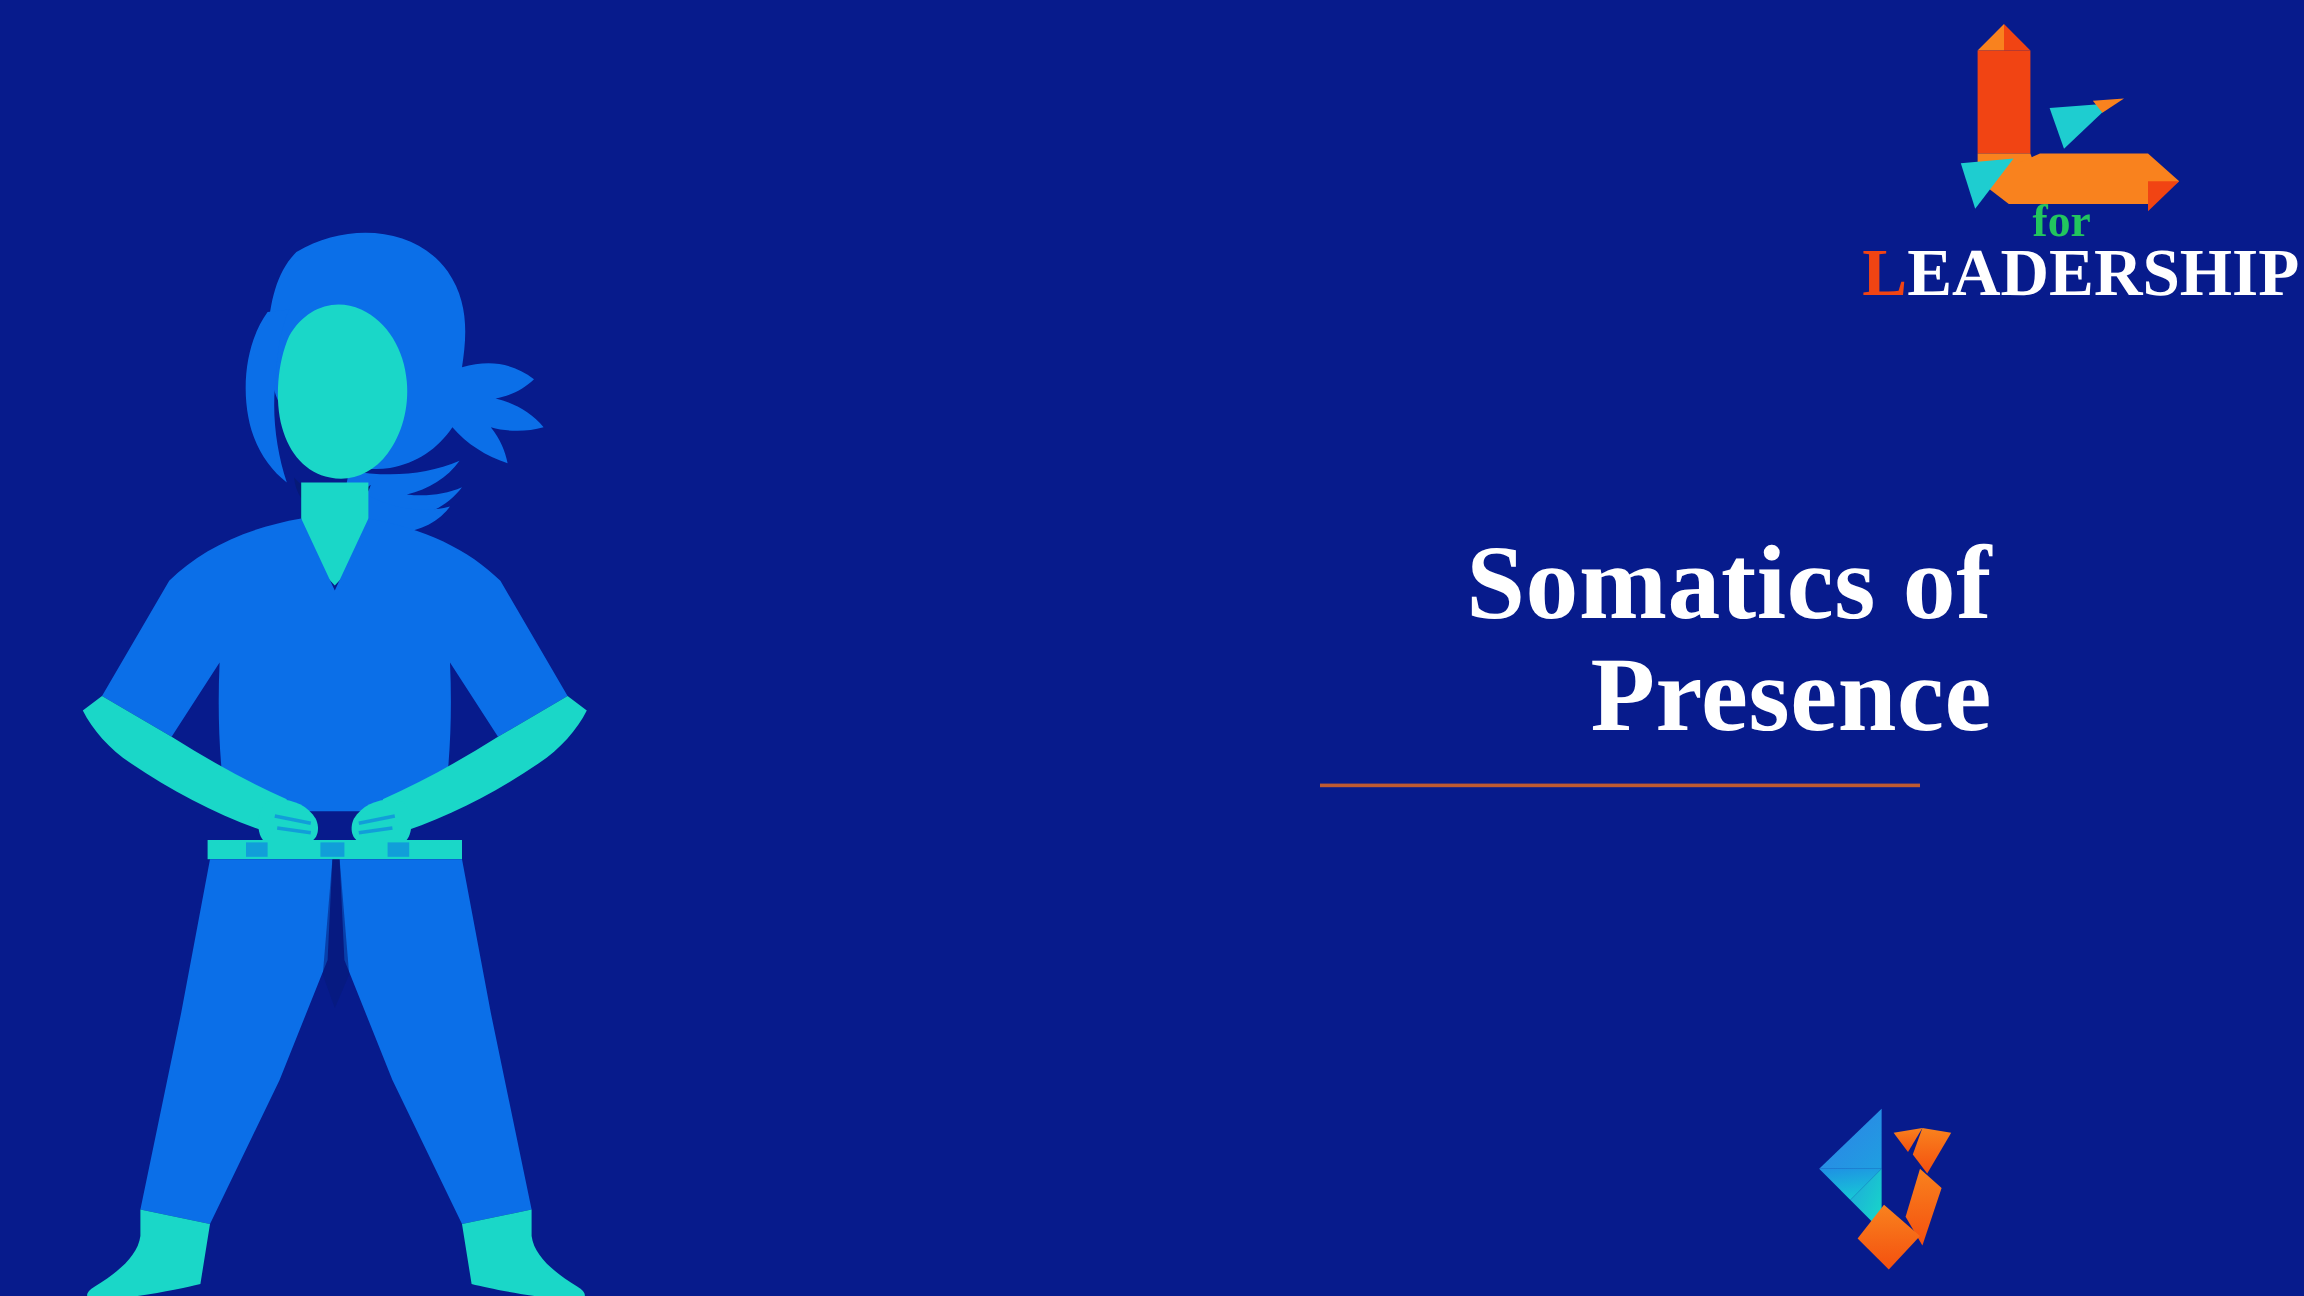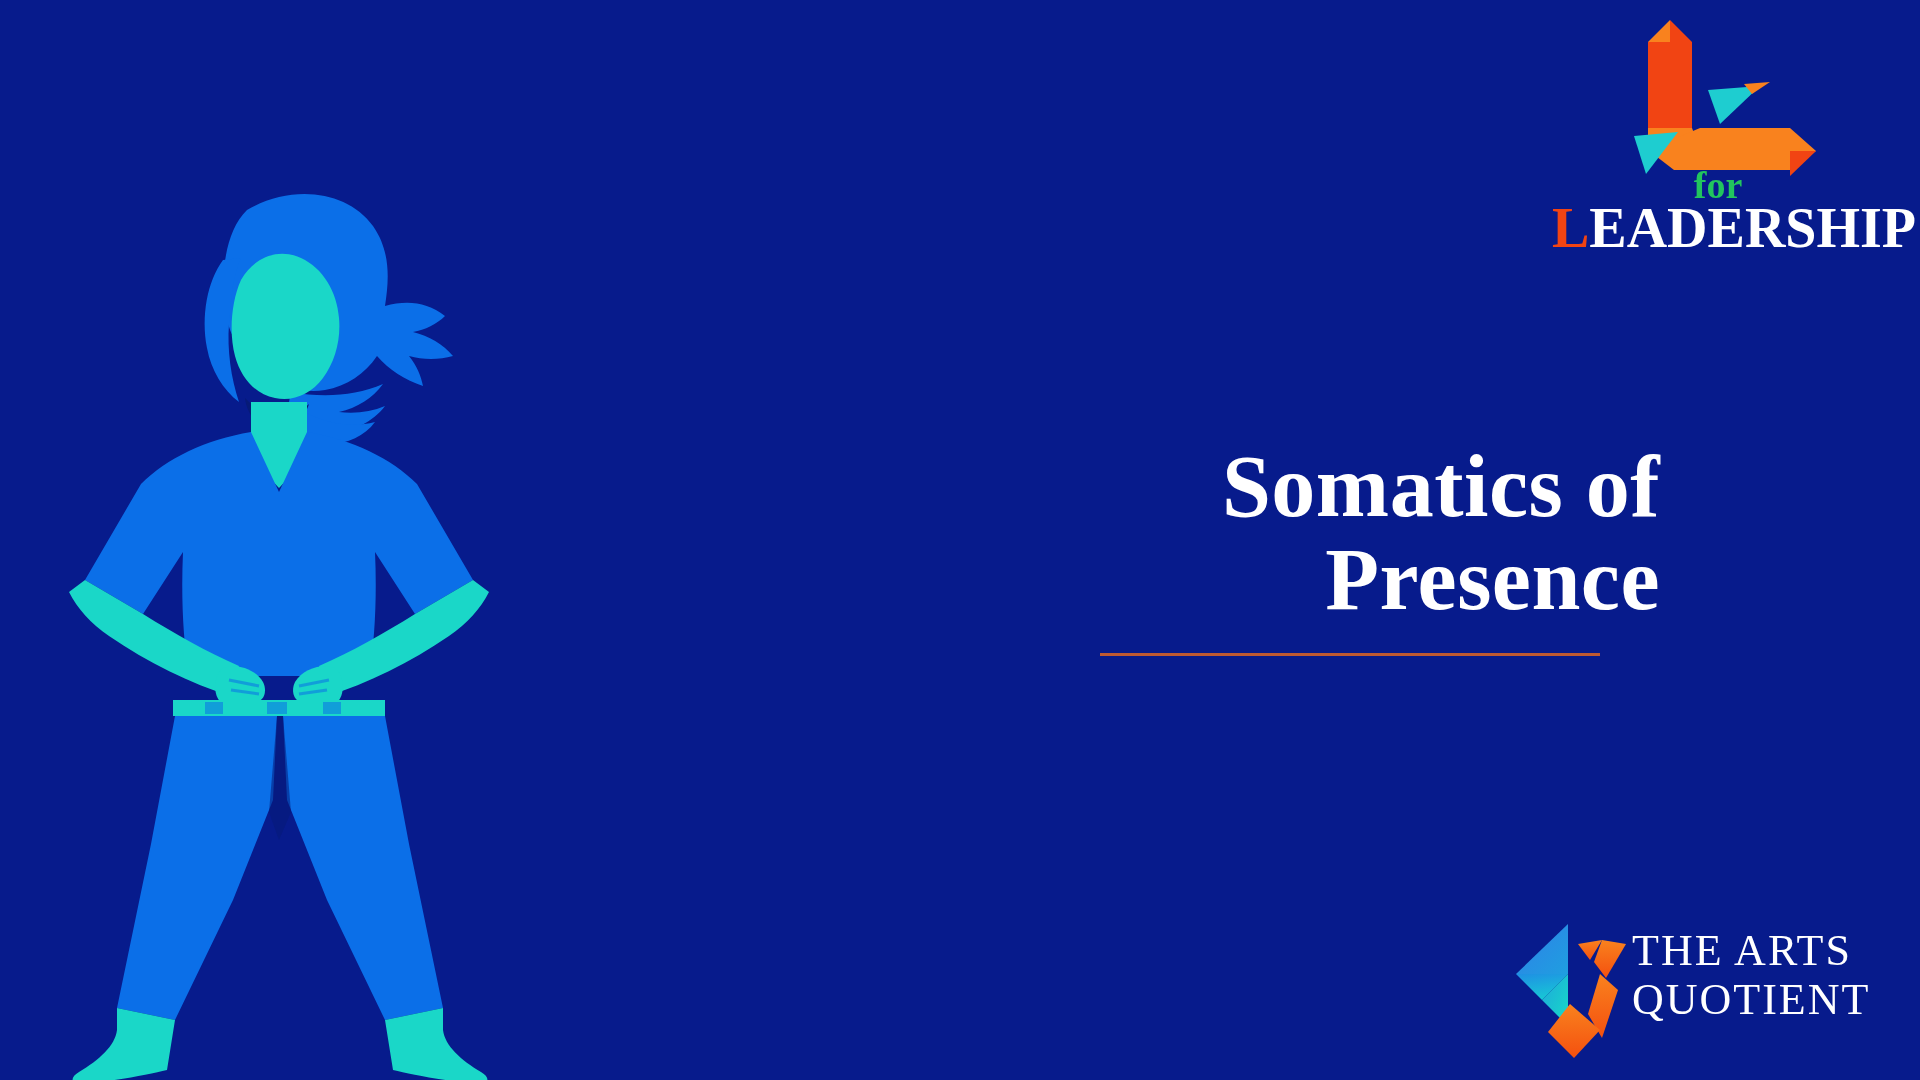--- a/index.html
+++ b/index.html
@@ -341,19 +341,15 @@
         <polygon points="62,6 62,56 10,56" fill="url(#aqBlue1)"></polygon>
         <polygon points="10,56 62,56 36,82" fill="url(#aqBlue2)"></polygon>
         <polygon points="36,82 62,56 62,108" fill="url(#aqBlue3)"></polygon>
 
         <polygon points="72,26 96,22 84,42" fill="url(#aqOrange)"></polygon>
         <polygon points="96,22 120,26 100,60 88,44" fill="url(#aqOrange)"></polygon>
         <polygon points="94,56 112,72 96,120 82,96" fill="url(#aqOrange)"></polygon>
         <polygon points="64,86 94,112 68,140 42,114" fill="url(#aqOrange)"></polygon>
       </svg>
     </div>
-    <div id="aq-wordmark">
-      <span id="aq-line1">THE ARTS</span>
-      <span id="aq-line2">QUOTIENT</span>
-    </div>
   </div>
 
 </div>
 
 </body></html>

